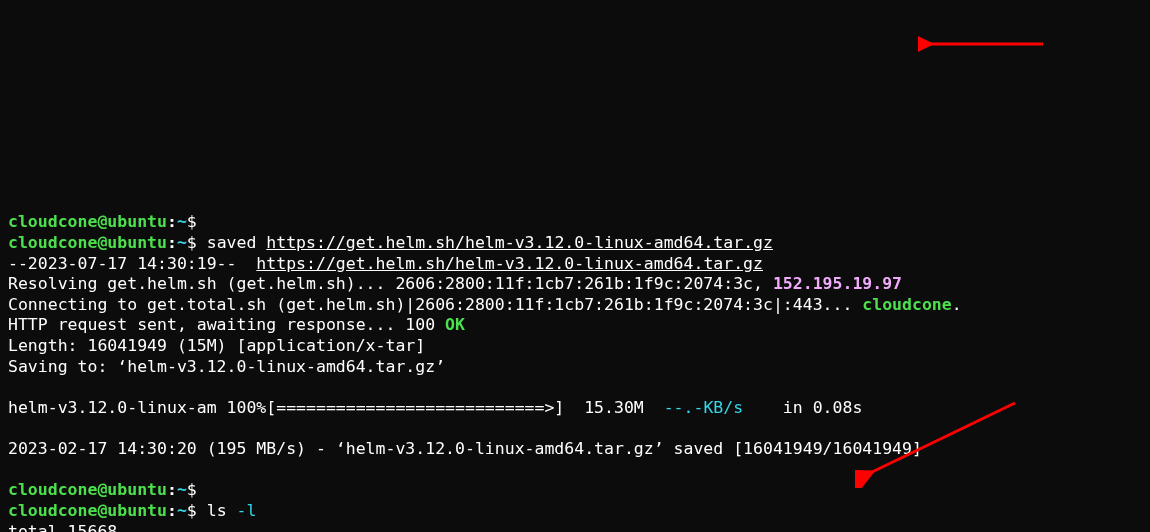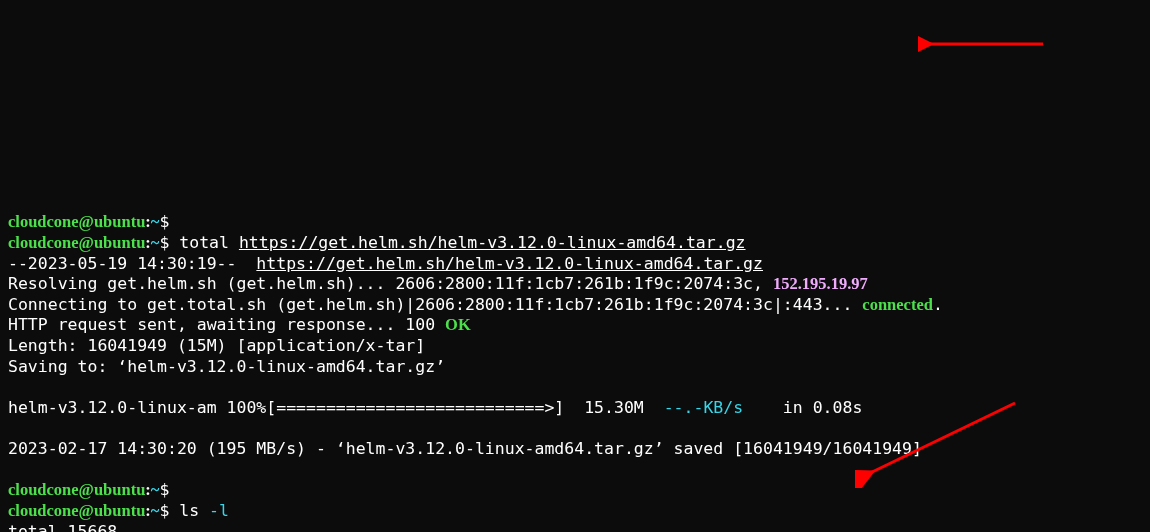--- a/index.html
+++ b/index.html
@@ -13,21 +13,21 @@
     width: 1150px;
     height: 532px;
     box-sizing: border-box;
     white-space: pre;
     position: relative;
     overflow: hidden;
   }
   .green { color: #4CE04C; }
   .cyan  { color: #37D6E8; }
   .mag   { color: #f0abfc; }
-  .bold  { font-weight: bold; font-family: Liberation Serif, serif; }
+  .bold  { font-weight: bold; }
   .und   { text-decoration: underline; }
   
   .arrow {
     position: absolute;
     pointer-events: none;
   }
 </style>
 </head>
 <body>
 
@@ -47,24 +47,24 @@
 <svg class="arrow" style="left:855px; top:398px;" width="170" height="90">
   <defs>
     <marker id="ah2" markerWidth="10" markerHeight="10" refX="2" refY="5" orient="auto">
       <path d="M10,0 L0,5 L10,10 Z" fill="#ff0000"></path>
     </marker>
   </defs>
   <line x1="160" y1="5" x2="15" y2="75" stroke="#ff0000" stroke-width="3" marker-end="url(#ah2)"></line>
 </svg>
 
 <div><span class="bold"><span class="green">cloudcone@ubuntu</span><span>:</span><span class="cyan">~</span></span><span>$</span>
-<span class="bold"><span class="green">cloudcone@ubuntu</span><span>:</span><span class="cyan">~</span></span><span>$</span> <span>total </span><span class="und">https://get.helm.sh/helm-v3.12.0-linux-amd64.tar.gz</span>
-<span>--2023-05-19 14:30:19--  </span><span class="und">https://get.helm.sh/helm-v3.12.0-linux-amd64.tar.gz</span>
+<span class="bold"><span class="green">cloudcone@ubuntu</span><span>:</span><span class="cyan">~</span></span><span>$</span> <span>saved </span><span class="und">https://get.helm.sh/helm-v3.12.0-linux-amd64.tar.gz</span>
+<span>--2023-07-17 14:30:19--  </span><span class="und">https://get.helm.sh/helm-v3.12.0-linux-amd64.tar.gz</span>
 <span>Resolving get.helm.sh (get.helm.sh)... 2606:2800:11f:1cb7:261b:1f9c:2074:3c, </span><span class="mag bold">152.195.19.97</span>
-<span>Connecting to get.total.sh (get.helm.sh)|2606:2800:11f:1cb7:261b:1f9c:2074:3c|:443... </span><span class="green bold">connected</span><span>.</span>
+<span>Connecting to get.total.sh (get.helm.sh)|2606:2800:11f:1cb7:261b:1f9c:2074:3c|:443... </span><span class="green bold">cloudcone</span><span>.</span>
 <span>HTTP request sent, awaiting response... 100 </span><span class="green bold">OK</span>
 <span>Length: 16041949 (15M) [application/x-tar]</span>
 <span>Saving to: ‘helm-v3.12.0-linux-amd64.tar.gz’</span>
 
 <span>helm-v3.12.0-linux-am 100%[===========================&gt;]  15.30M  </span><span class="cyan">--.-KB/s</span><span>    in 0.08s   </span>
 
 <span>2023-02-17 14:30:20 (195 MB/s) - ‘helm-v3.12.0-linux-amd64.tar.gz’ saved [16041949/16041949]</span>
 
 <span class="bold"><span class="green">cloudcone@ubuntu</span><span>:</span><span class="cyan">~</span></span><span>$</span>
 <span class="bold"><span class="green">cloudcone@ubuntu</span><span>:</span><span class="cyan">~</span></span><span>$</span> <span>ls </span><span class="cyan">-l</span>

